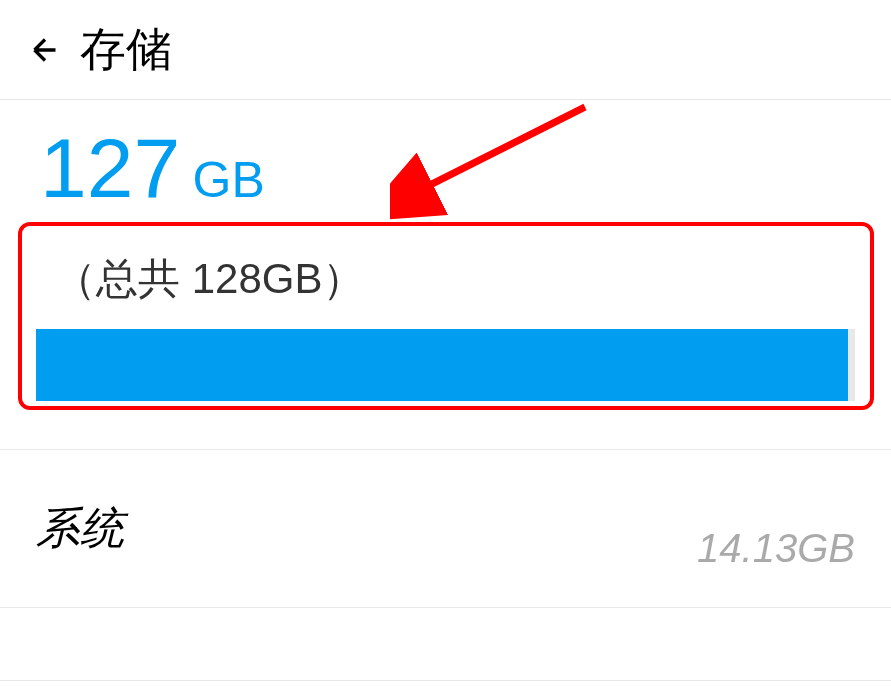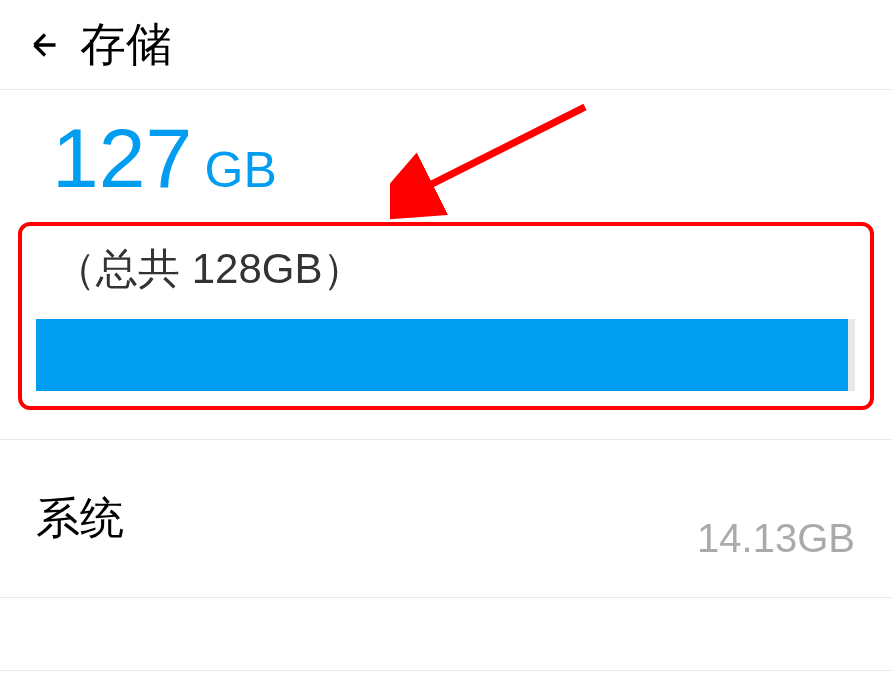--- a/index.html
+++ b/index.html
@@ -11,21 +11,21 @@
       width: 891px;
       height: 686px;
       background: #ffffff;
       font-family: -apple-system, "PingFang SC", "Microsoft YaHei", sans-serif;
       position: relative;
       overflow: hidden;
     }
     .header {
       display: flex;
       align-items: center;
-      height: 90px;
+      height: 100px;
       padding: 0 20px;
       border-bottom: 1px solid #e8e8e8;
     }
     .back-btn {
       width: 50px;
       height: 50px;
       display: flex;
       align-items: center;
       justify-content: center;
       cursor: pointer;
@@ -34,21 +34,21 @@
       width: 36px;
       height: 36px;
     }
     .title {
       font-size: 46px;
       color: #000000;
       margin-left: 10px;
       font-weight: 400;
     }
     .used-storage {
-      padding: 20px 36px 10px 52px;
+      padding: 20px 36px 10px 40px;
     }
     .used-number {
       font-size: 84px;
       color: #009df0;
       font-weight: 400;
       display: inline;
     }
     .used-unit {
       font-size: 50px;
       color: #009df0;
@@ -93,20 +93,21 @@
     .list-item {
       display: flex;
       justify-content: space-between;
       align-items: center;
       padding: 36px 36px;
       border-bottom: 1px solid #e8e8e8;
     }
     .list-item.first {
       margin-top: 48px;
       border-top: 1px solid #e8e8e8;
+      font-style: italic;
     }
     .item-label {
       font-size: 44px;
       color: #000000;
       font-weight: 400;
     }
     .item-value {
       font-size: 40px;
       color: #aaaaaa;
       font-weight: 400;

